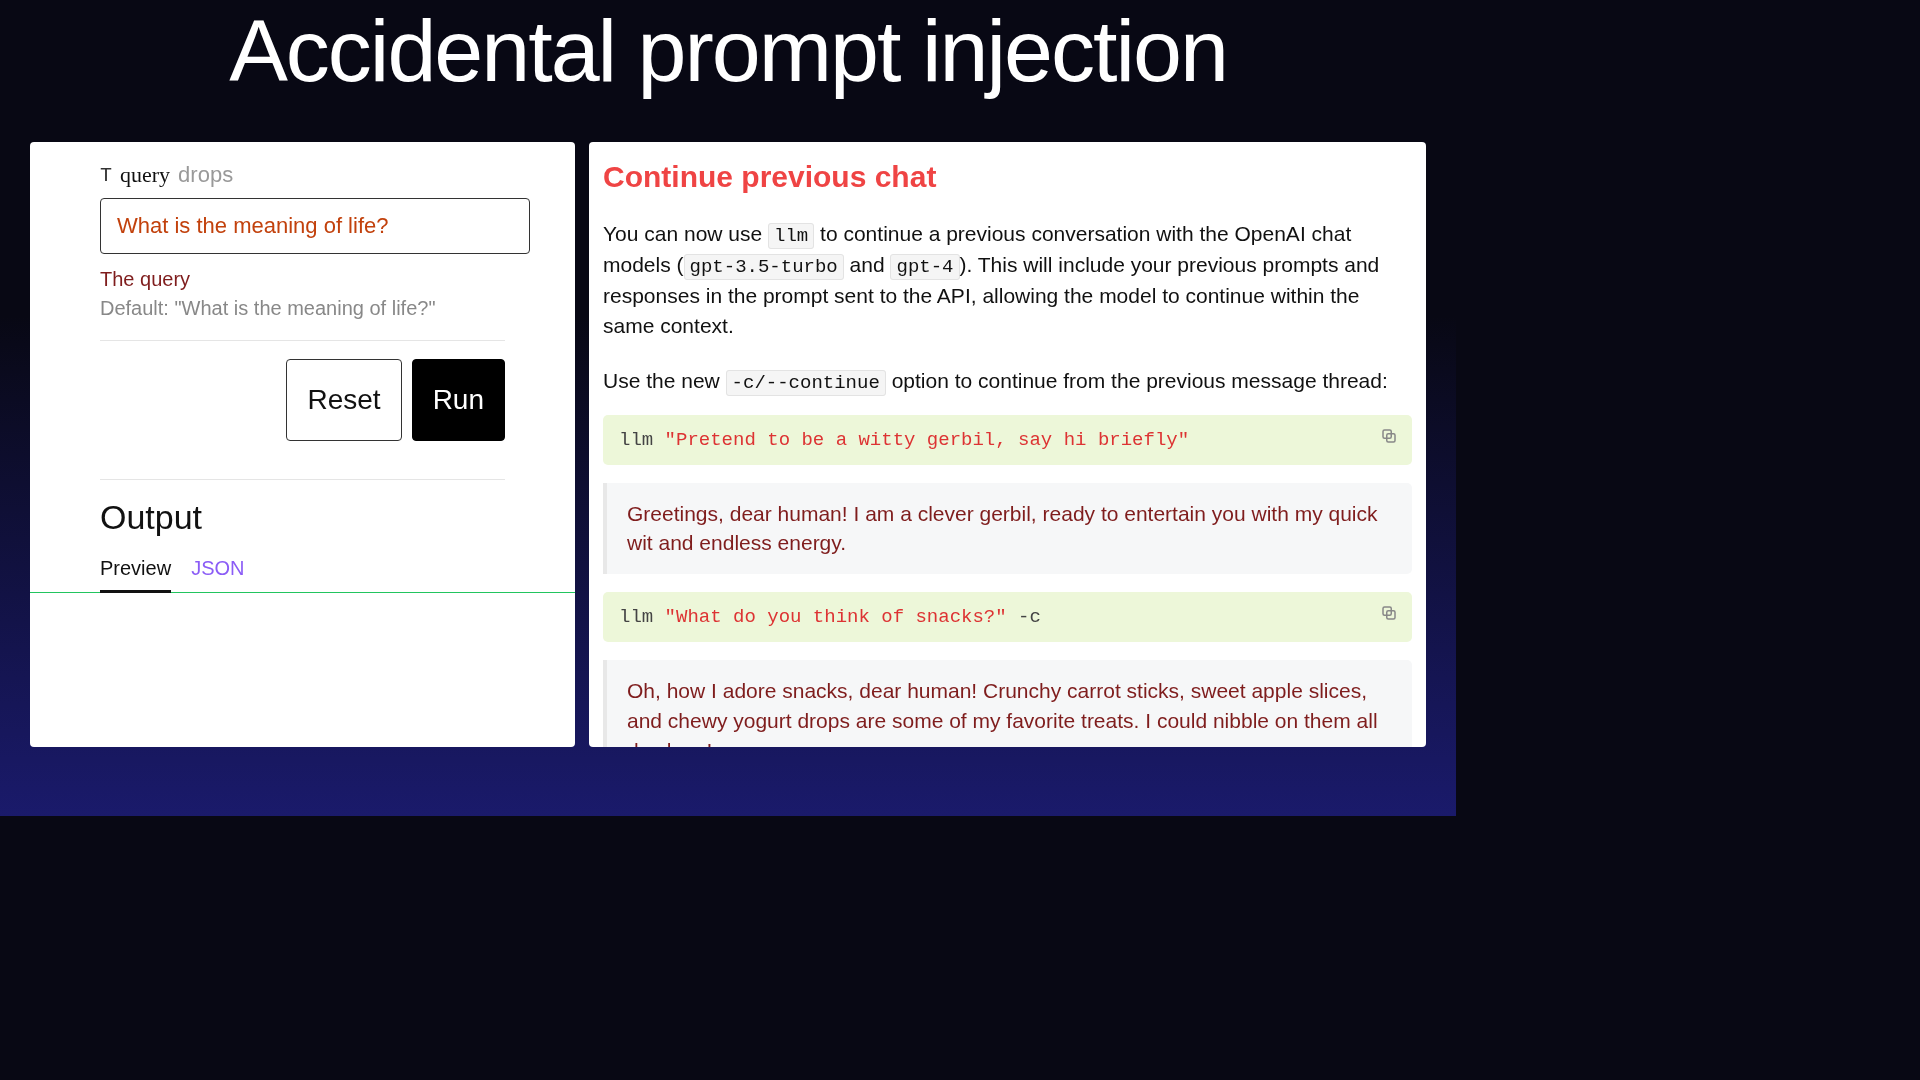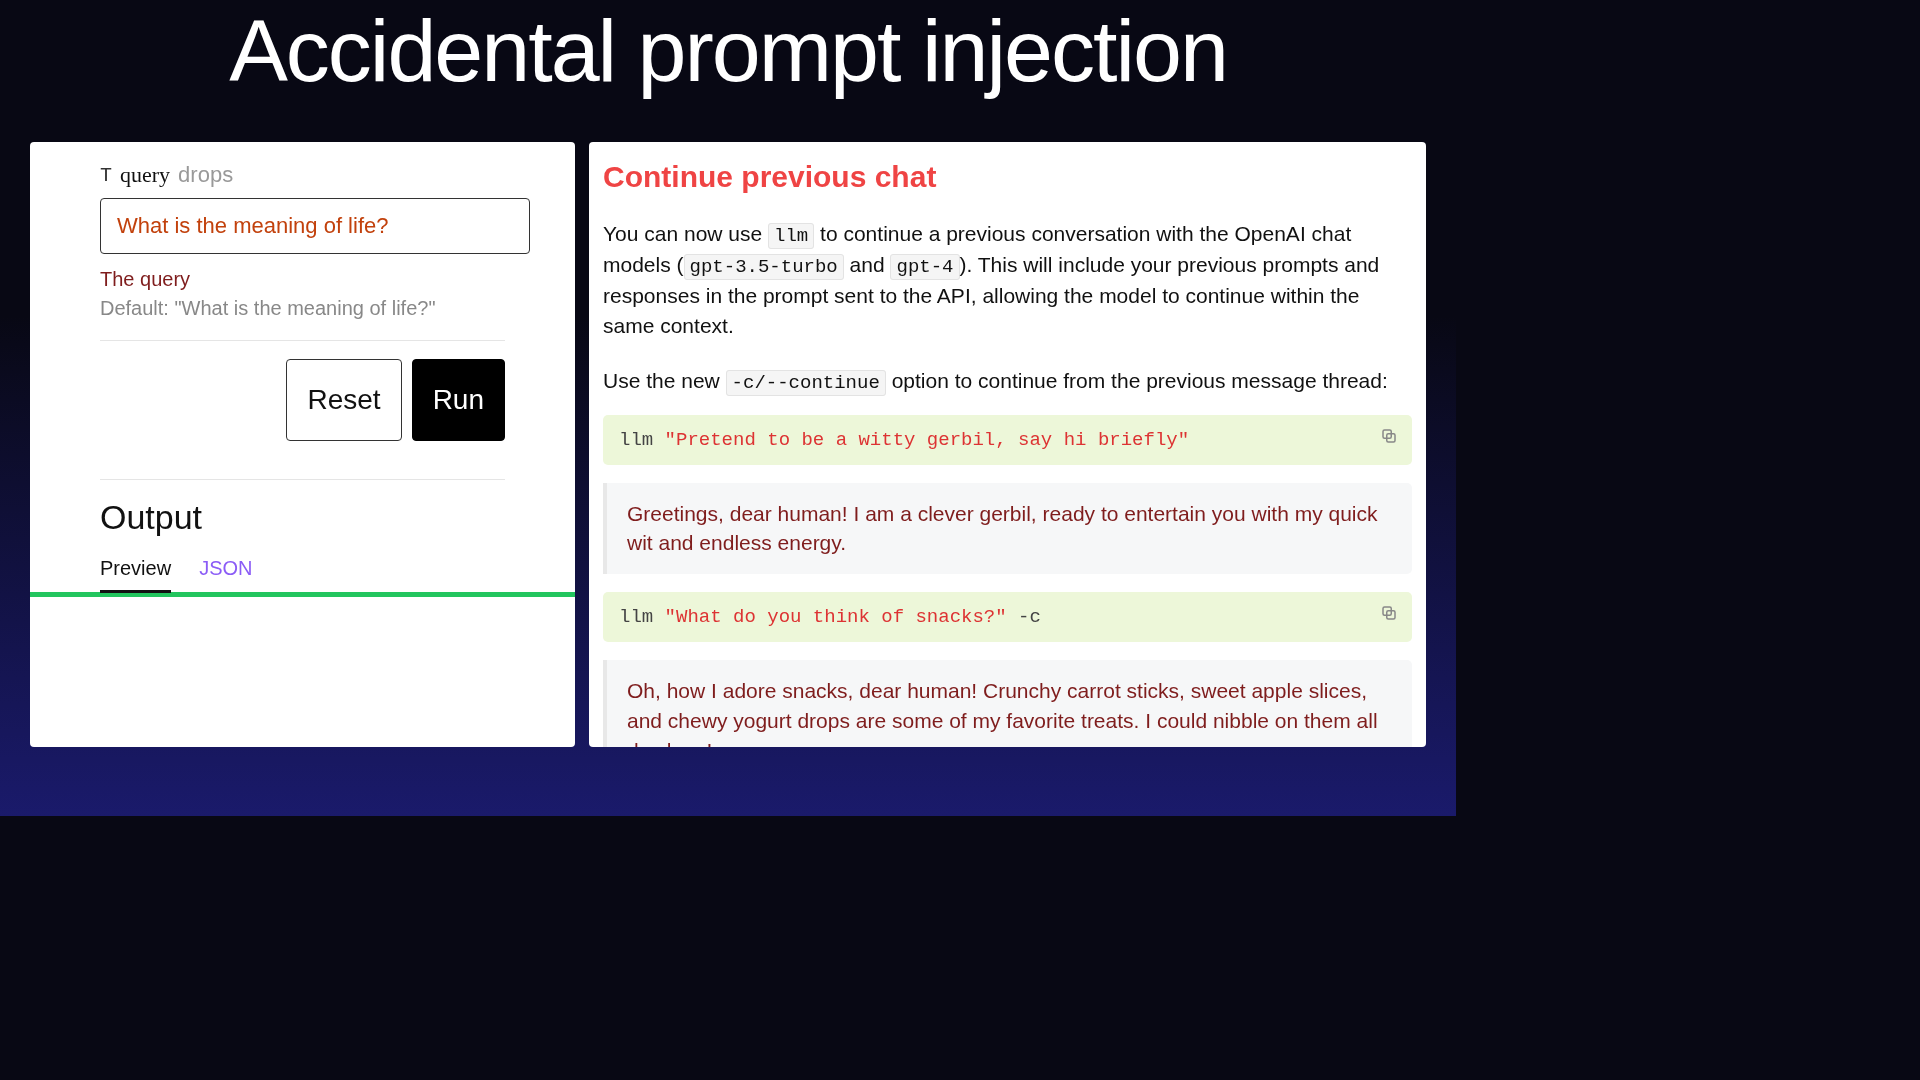--- a/index.html
+++ b/index.html
@@ -130,24 +130,24 @@
     margin: 38px 70px 18px 70px;
   }
   .output-heading {
     font-size: 34px;
     font-weight: 500;
     padding: 0 70px;
     color: #111;
   }
   .tab-row {
     display: flex;
-    gap: 28px;
+    gap: 20px;
     padding: 0 70px;
     margin-top: 20px;
-    border-bottom: 5px solid #22c55e;
+    border-bottom: 1px solid #22c55e;
   }
   .tab {
     font-size: 20px;
     padding-bottom: 10px;
     cursor: pointer;
     color: #8b5cf6;
   }
   .tab.active {
     color: #111;
     border-bottom: 3px solid #111;

